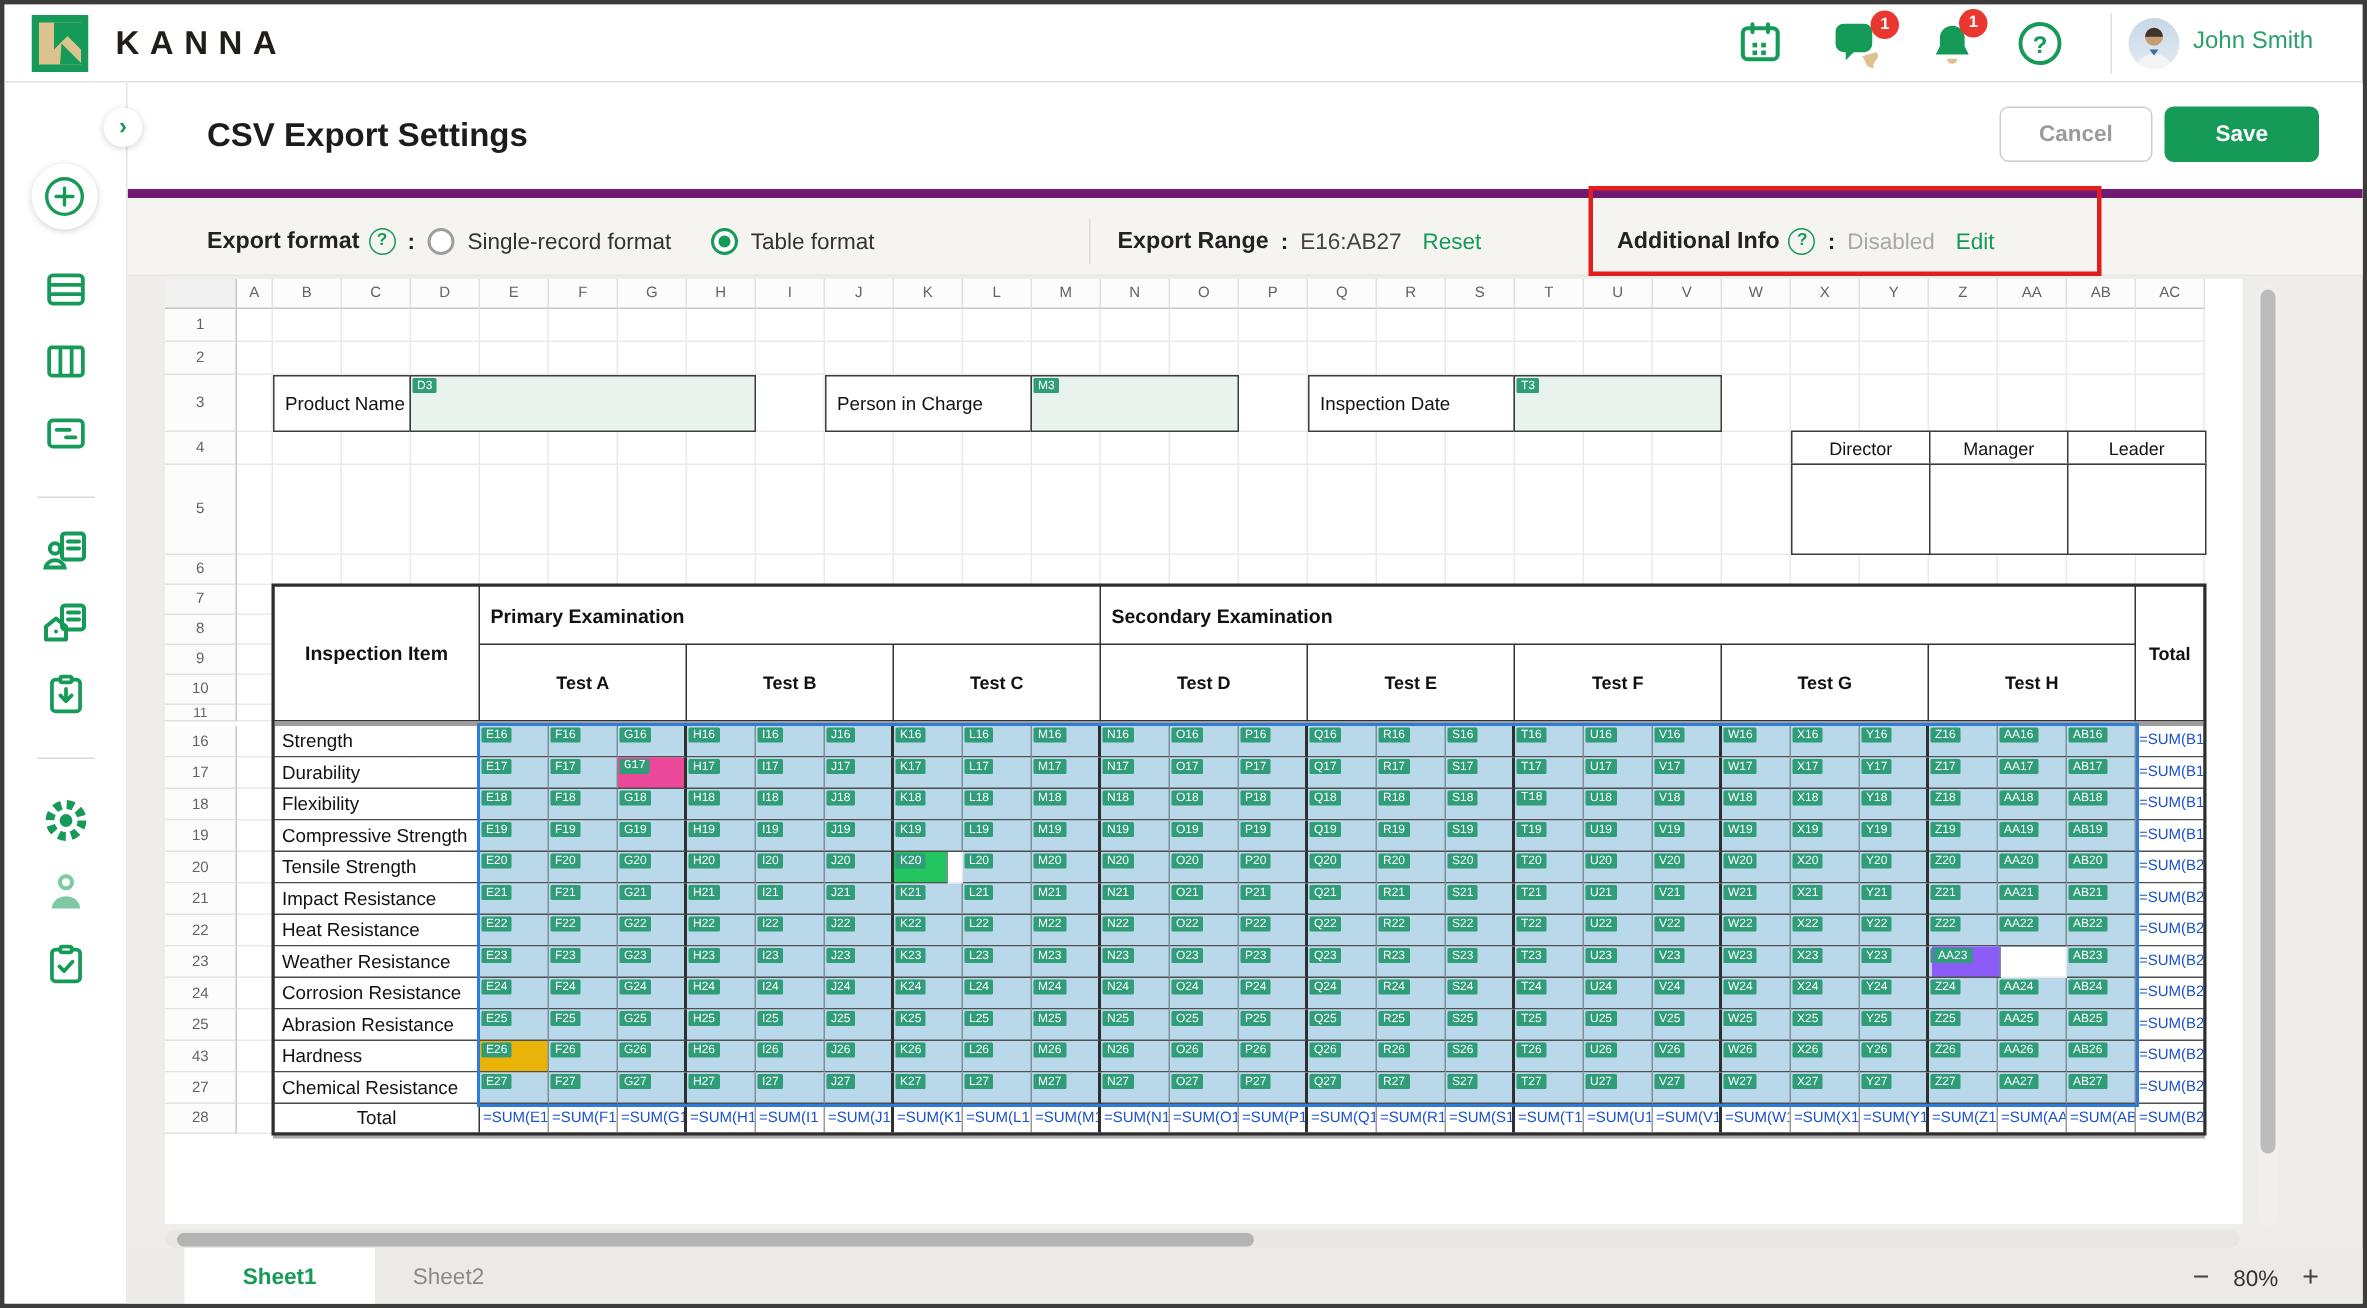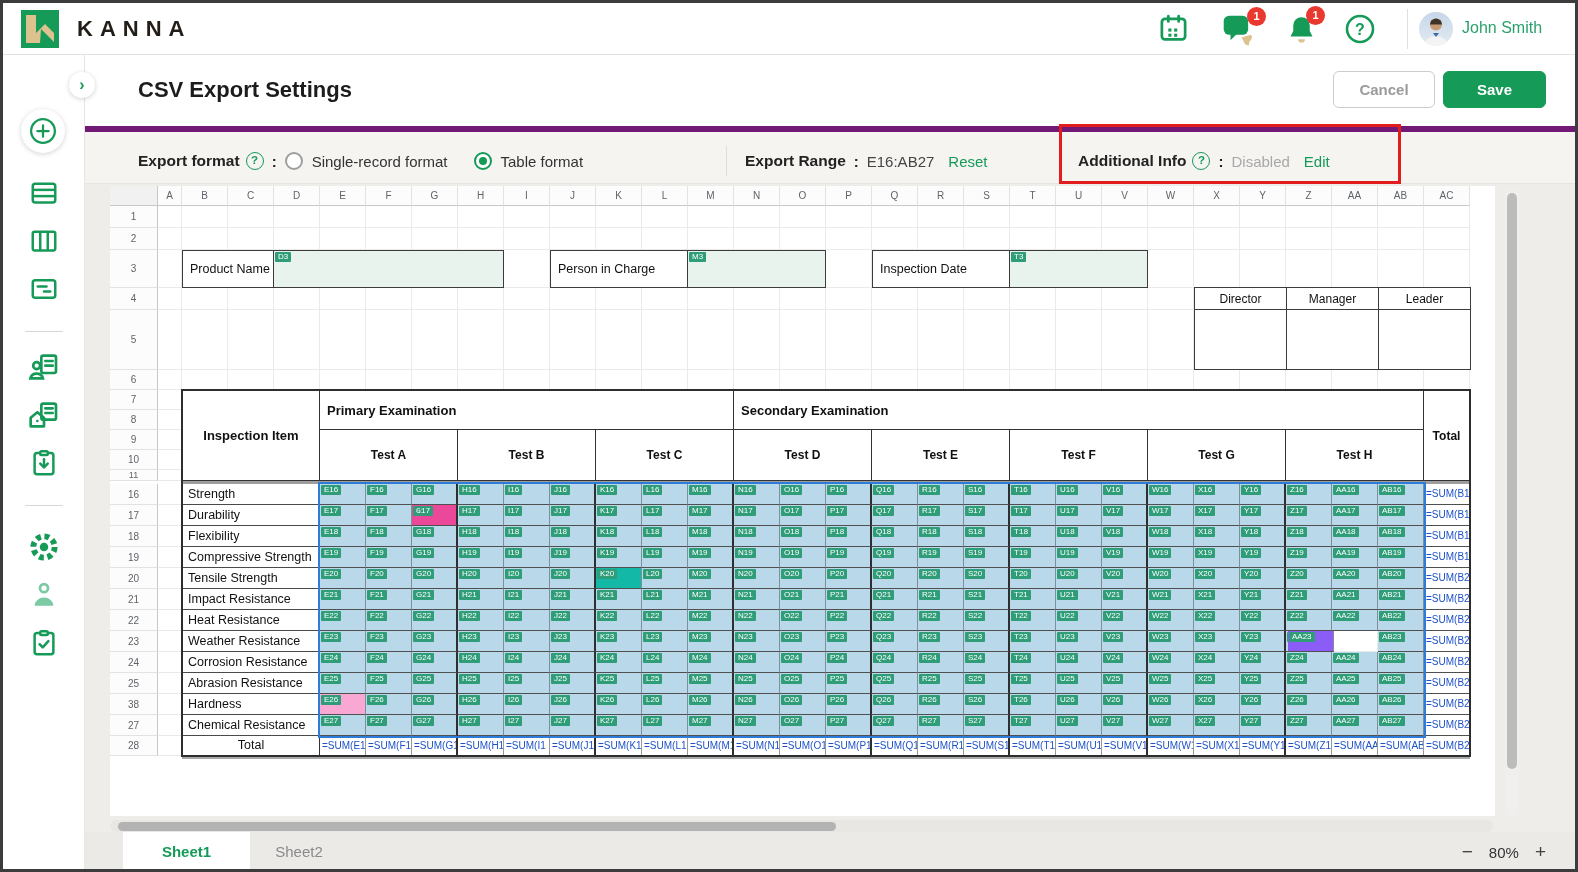--- a/index.html
+++ b/index.html
@@ -356,21 +356,21 @@
       <div class="rh" style="position: absolute; top: 298px; height: 21px; box-sizing: border-box; line-height: 21px; font-size: 10px;">16</div>
       <div class="rh" style="position: absolute; top: 319px; height: 21px; box-sizing: border-box; line-height: 21px; font-size: 10px;">17</div>
       <div class="rh" style="position: absolute; top: 340px; height: 21px; box-sizing: border-box; line-height: 21px; font-size: 10px;">18</div>
       <div class="rh" style="position: absolute; top: 361px; height: 21px; box-sizing: border-box; line-height: 21px; font-size: 10px;">19</div>
       <div class="rh" style="position: absolute; top: 382px; height: 21px; box-sizing: border-box; line-height: 21px; font-size: 10px;">20</div>
       <div class="rh" style="position: absolute; top: 403px; height: 21px; box-sizing: border-box; line-height: 21px; font-size: 10px;">21</div>
       <div class="rh" style="position: absolute; top: 424px; height: 21px; box-sizing: border-box; line-height: 21px; font-size: 10px;">22</div>
       <div class="rh" style="position: absolute; top: 445px; height: 21px; box-sizing: border-box; line-height: 21px; font-size: 10px;">23</div>
       <div class="rh" style="position: absolute; top: 466px; height: 21px; box-sizing: border-box; line-height: 21px; font-size: 10px;">24</div>
       <div class="rh" style="position: absolute; top: 487px; height: 21px; box-sizing: border-box; line-height: 21px; font-size: 10px;">25</div>
-      <div class="rh" style="position: absolute; top: 508px; height: 21px; box-sizing: border-box; line-height: 21px; font-size: 10px;">38</div>
+      <div class="rh" style="position: absolute; top: 508px; height: 21px; box-sizing: border-box; line-height: 21px; font-size: 10px;">43</div>
       <div class="rh" style="position: absolute; top: 529px; height: 21px; box-sizing: border-box; line-height: 21px; font-size: 10px;">27</div>
       <div class="rh" style="position: absolute; top: 550px; height: 20px; box-sizing: border-box; line-height: 20px; font-size: 10px;">28</div>
       <div style="position: absolute; left: 72px; top: 295px; width: 1288px; height: 3px; background: rgb(158, 158, 158); z-index: 4;"></div>
       <div style="position: absolute; left: 72px; top: 569px; width: 1288px; height: 4px; background: rgb(168, 168, 168); z-index: 4;"></div>
       <div style="position: absolute; left: 72px; top: 64px; width: 92px; height: 38px; background: rgb(255, 255, 255); box-sizing: border-box; border: 1px solid rgb(60, 60, 60); font-size: 12.5px; color: rgb(17, 17, 17); line-height: 36px; padding-left: 7px; white-space: nowrap; z-index: 2;">Product Name</div>
       <div style="position: absolute; left: 163px; top: 64px; width: 231px; height: 38px; background: rgb(231, 243, 236); box-sizing: border-box; border: 1px solid rgb(60, 60, 60); z-index: 2;">
         <div class="tag">D3</div>
       </div>
       <div style="position: absolute; left: 440px; top: 64px; width: 138px; height: 38px; background: rgb(255, 255, 255); box-sizing: border-box; border: 1px solid rgb(60, 60, 60); font-size: 12.5px; color: rgb(17, 17, 17); line-height: 36px; padding-left: 7px; white-space: nowrap; z-index: 2;">Person in Charge</div>
       <div style="position: absolute; left: 577px; top: 64px; width: 139px; height: 38px; background: rgb(231, 243, 236); box-sizing: border-box; border: 1px solid rgb(60, 60, 60); z-index: 2;">
@@ -706,21 +706,21 @@
       </div>
       <div style="position: absolute; left: 348px; top: 382px; width: 46px; height: 21px; background: rgb(185, 216, 234); box-sizing: border-box; border-right: 1px solid rgb(127, 143, 153); border-bottom: 1px solid rgb(79, 79, 79); z-index: 2;">
         <div class="tag">H20</div>
       </div>
       <div style="position: absolute; left: 394px; top: 382px; width: 46px; height: 21px; background: rgb(185, 216, 234); box-sizing: border-box; border-right: 1px solid rgb(127, 143, 153); border-bottom: 1px solid rgb(79, 79, 79); z-index: 2;">
         <div class="tag">I20</div>
       </div>
       <div style="position: absolute; left: 440px; top: 382px; width: 46px; height: 21px; background: rgb(185, 216, 234); box-sizing: border-box; border-right: 2px solid rgb(47, 47, 47); border-bottom: 1px solid rgb(79, 79, 79); z-index: 2;">
         <div class="tag">J20</div>
       </div>
-      <div style="position: absolute; left: 486px; top: 382px; width: 46px; height: 21px; background: #14b8a6; box-sizing: border-box; border-right: 1px solid rgb(127, 143, 153); border-bottom: 1px solid rgb(79, 79, 79); z-index: 2;">
+      <div style="position: absolute; left: 486px; top: 382px; width: 36px; height: 21px; background: #22c55e; box-sizing: border-box; border-right: 1px solid rgb(127, 143, 153); border-bottom: 1px solid rgb(79, 79, 79); z-index: 2;">
         <div class="tag">K20</div>
       </div>
       <div style="position: absolute; left: 532px; top: 382px; width: 46px; height: 21px; background: rgb(185, 216, 234); box-sizing: border-box; border-right: 1px solid rgb(127, 143, 153); border-bottom: 1px solid rgb(79, 79, 79); z-index: 2;">
         <div class="tag">L20</div>
       </div>
       <div style="position: absolute; left: 578px; top: 382px; width: 46px; height: 21px; background: rgb(185, 216, 234); box-sizing: border-box; border-right: 2px solid rgb(47, 47, 47); border-bottom: 1px solid rgb(79, 79, 79); z-index: 2;">
         <div class="tag">M20</div>
       </div>
       <div style="position: absolute; left: 624px; top: 382px; width: 46px; height: 21px; background: rgb(185, 216, 234); box-sizing: border-box; border-right: 1px solid rgb(127, 143, 153); border-bottom: 1px solid rgb(79, 79, 79); z-index: 2;">
         <div class="tag">N20</div>
@@ -1132,21 +1132,21 @@
         <div class="tag">Z25</div>
       </div>
       <div style="position: absolute; left: 1222px; top: 487px; width: 46px; height: 21px; background: rgb(185, 216, 234); box-sizing: border-box; border-right: 1px solid rgb(127, 143, 153); border-bottom: 1px solid rgb(79, 79, 79); z-index: 2;">
         <div class="tag">AA25</div>
       </div>
       <div style="position: absolute; left: 1268px; top: 487px; width: 46px; height: 21px; background: rgb(185, 216, 234); box-sizing: border-box; border-right: 1px solid rgb(127, 143, 153); border-bottom: 1px solid rgb(79, 79, 79); z-index: 2;">
         <div class="tag">AB25</div>
       </div>
       <div style="position: absolute; left: 1314px; top: 487px; width: 46px; height: 21px; background: rgb(255, 255, 255); box-sizing: border-box; border-right: 1px solid rgb(51, 51, 51); border-bottom: 1px solid rgb(79, 79, 79); font-size: 10px; color: rgb(29, 82, 200); line-height: 20px; padding-left: 2px; white-space: nowrap; overflow: hidden; z-index: 2;">=SUM(B25:</div>
       <div style="position: absolute; left: 72px; top: 508px; width: 138px; height: 21px; background: rgb(255, 255, 255); box-sizing: border-box; border-left: 1px solid rgb(51, 51, 51); border-right: 1px solid rgb(51, 51, 51); border-bottom: 1px solid rgb(74, 74, 74); font-size: 12.5px; color: rgb(17, 17, 17); line-height: 20px; padding-left: 5px; white-space: nowrap; overflow: hidden; z-index: 2;">Hardness</div>
-      <div style="position: absolute; left: 210px; top: 508px; width: 46px; height: 21px; background: #f9a8d4; box-sizing: border-box; border-right: 1px solid rgb(127, 143, 153); border-bottom: 1px solid rgb(79, 79, 79); z-index: 2;">
+      <div style="position: absolute; left: 210px; top: 508px; width: 46px; height: 21px; background: #eab308; box-sizing: border-box; border-right: 1px solid rgb(127, 143, 153); border-bottom: 1px solid rgb(79, 79, 79); z-index: 2;">
         <div class="tag">E26</div>
       </div>
       <div style="position: absolute; left: 256px; top: 508px; width: 46px; height: 21px; background: rgb(185, 216, 234); box-sizing: border-box; border-right: 1px solid rgb(127, 143, 153); border-bottom: 1px solid rgb(79, 79, 79); z-index: 2;">
         <div class="tag">F26</div>
       </div>
       <div style="position: absolute; left: 302px; top: 508px; width: 46px; height: 21px; background: rgb(185, 216, 234); box-sizing: border-box; border-right: 2px solid rgb(47, 47, 47); border-bottom: 1px solid rgb(79, 79, 79); z-index: 2;">
         <div class="tag">G26</div>
       </div>
       <div style="position: absolute; left: 348px; top: 508px; width: 46px; height: 21px; background: rgb(185, 216, 234); box-sizing: border-box; border-right: 1px solid rgb(127, 143, 153); border-bottom: 1px solid rgb(79, 79, 79); z-index: 2;">
         <div class="tag">H26</div>

